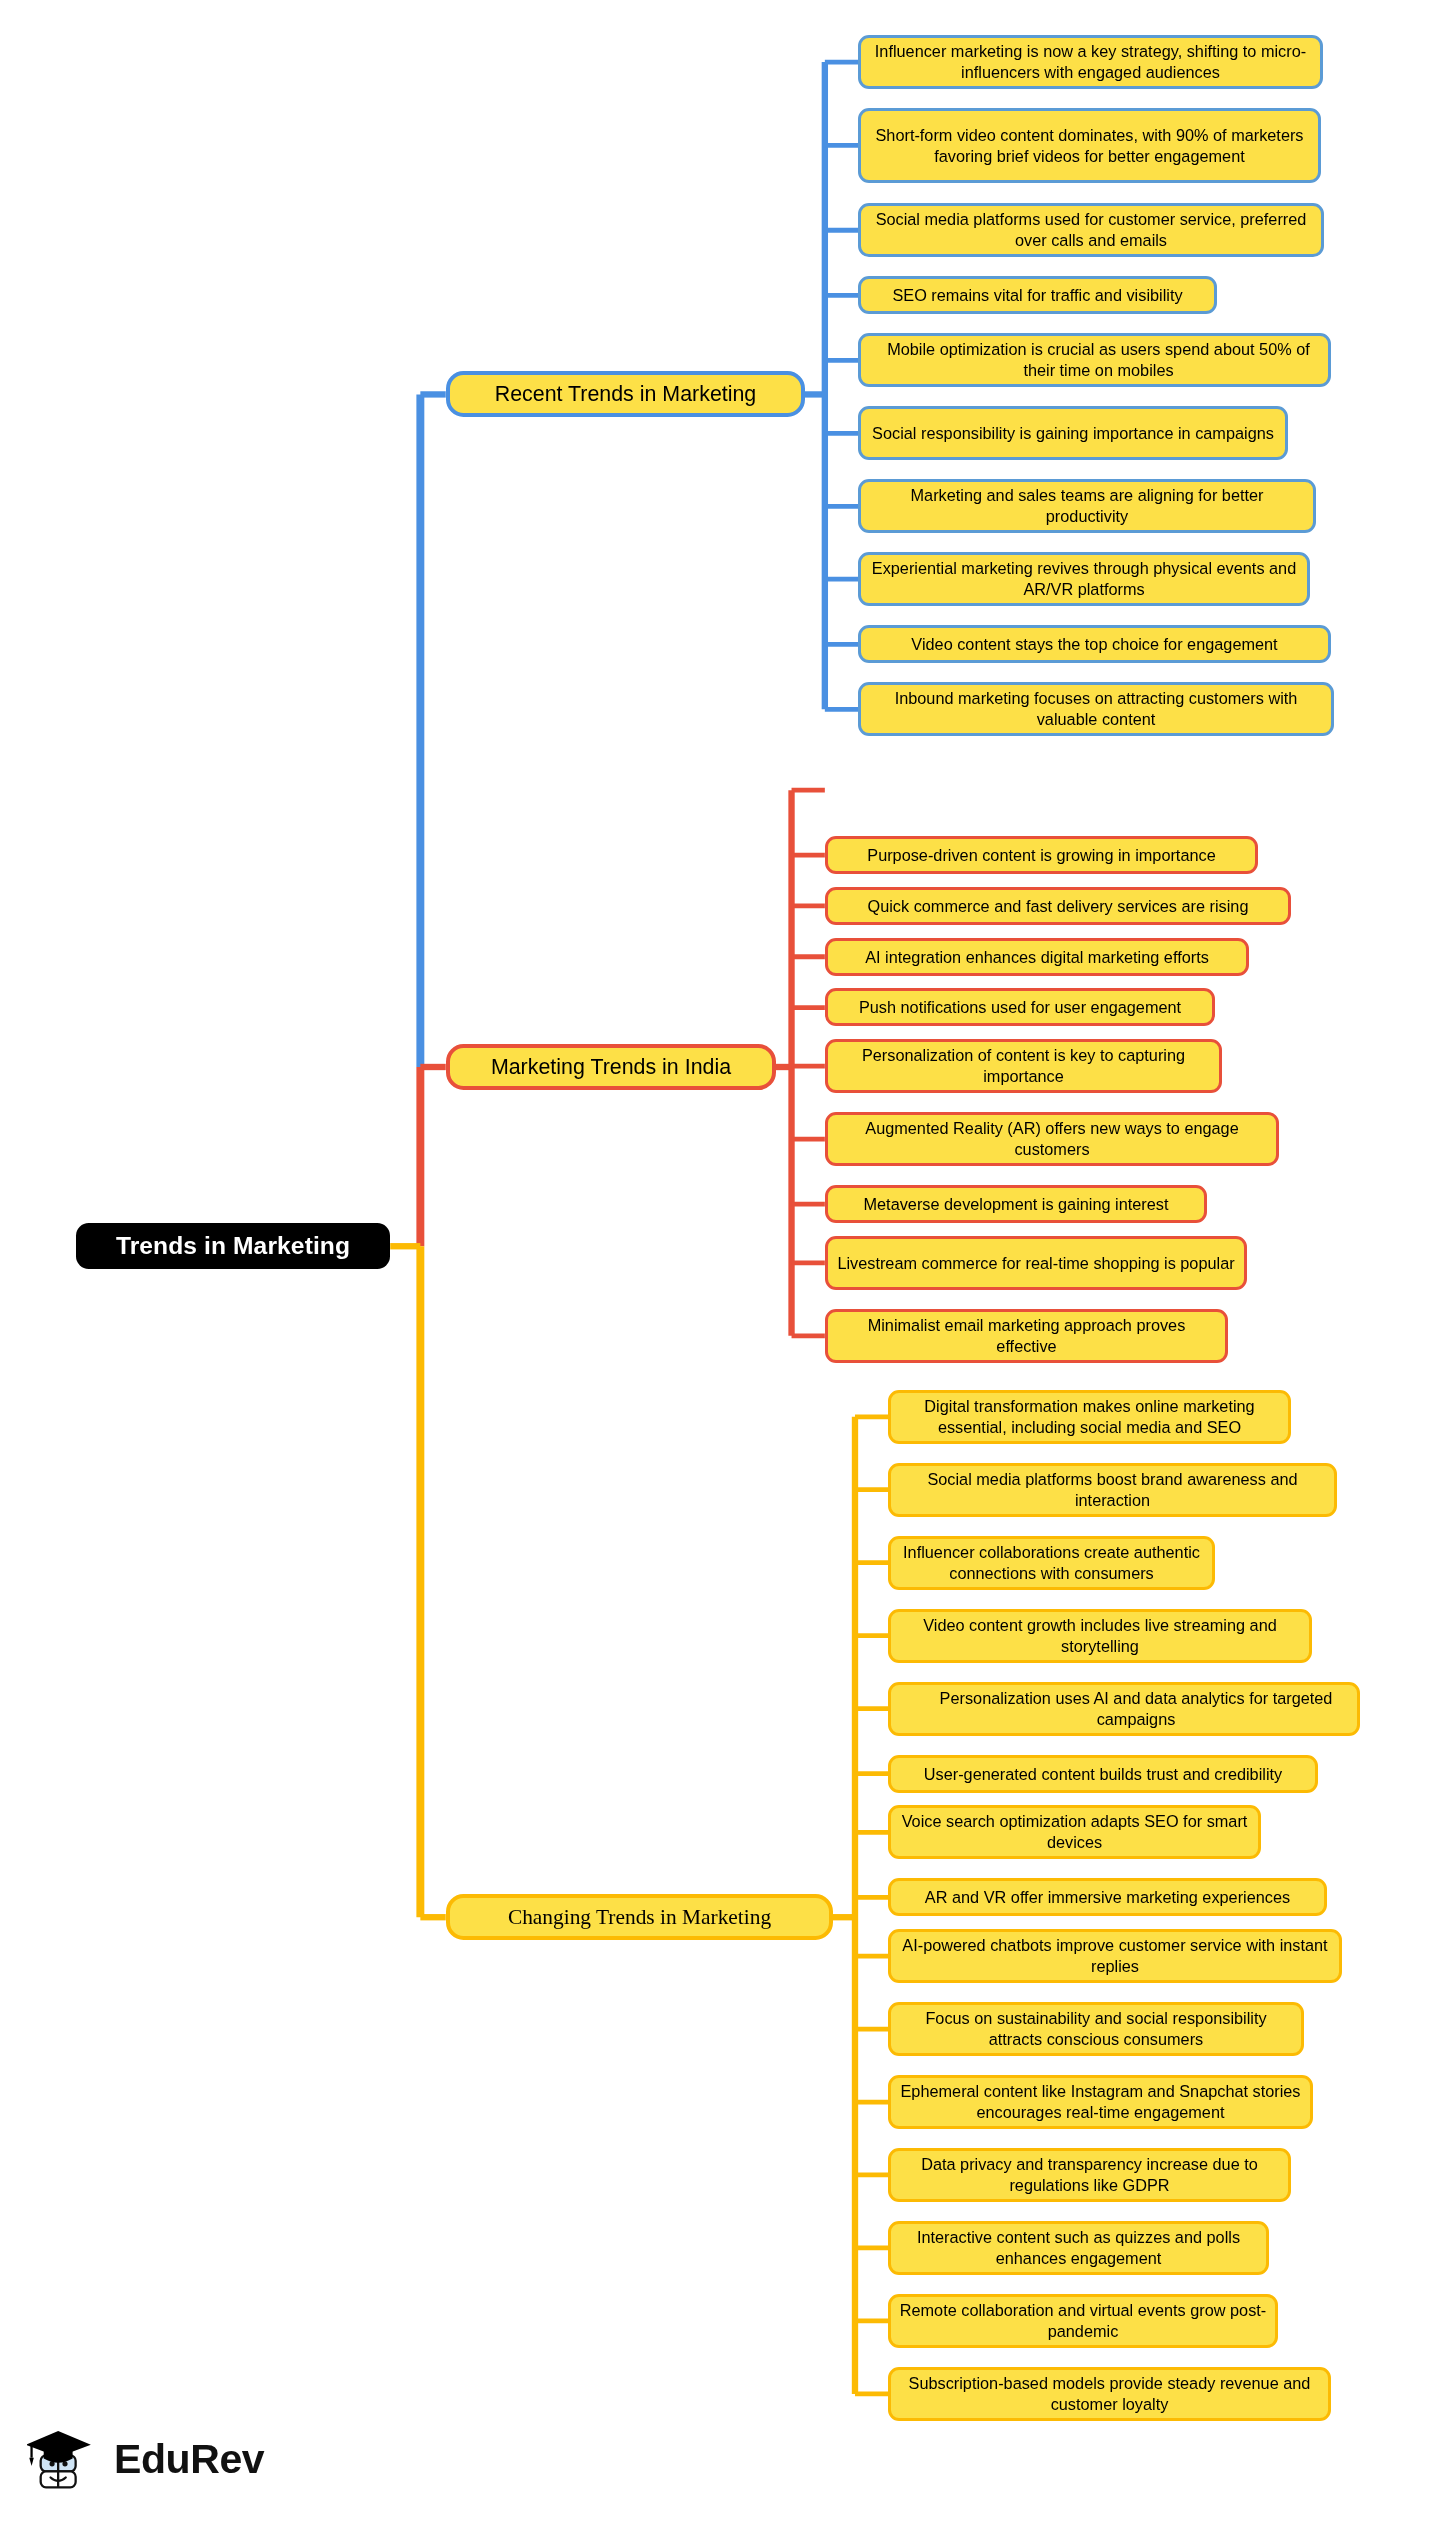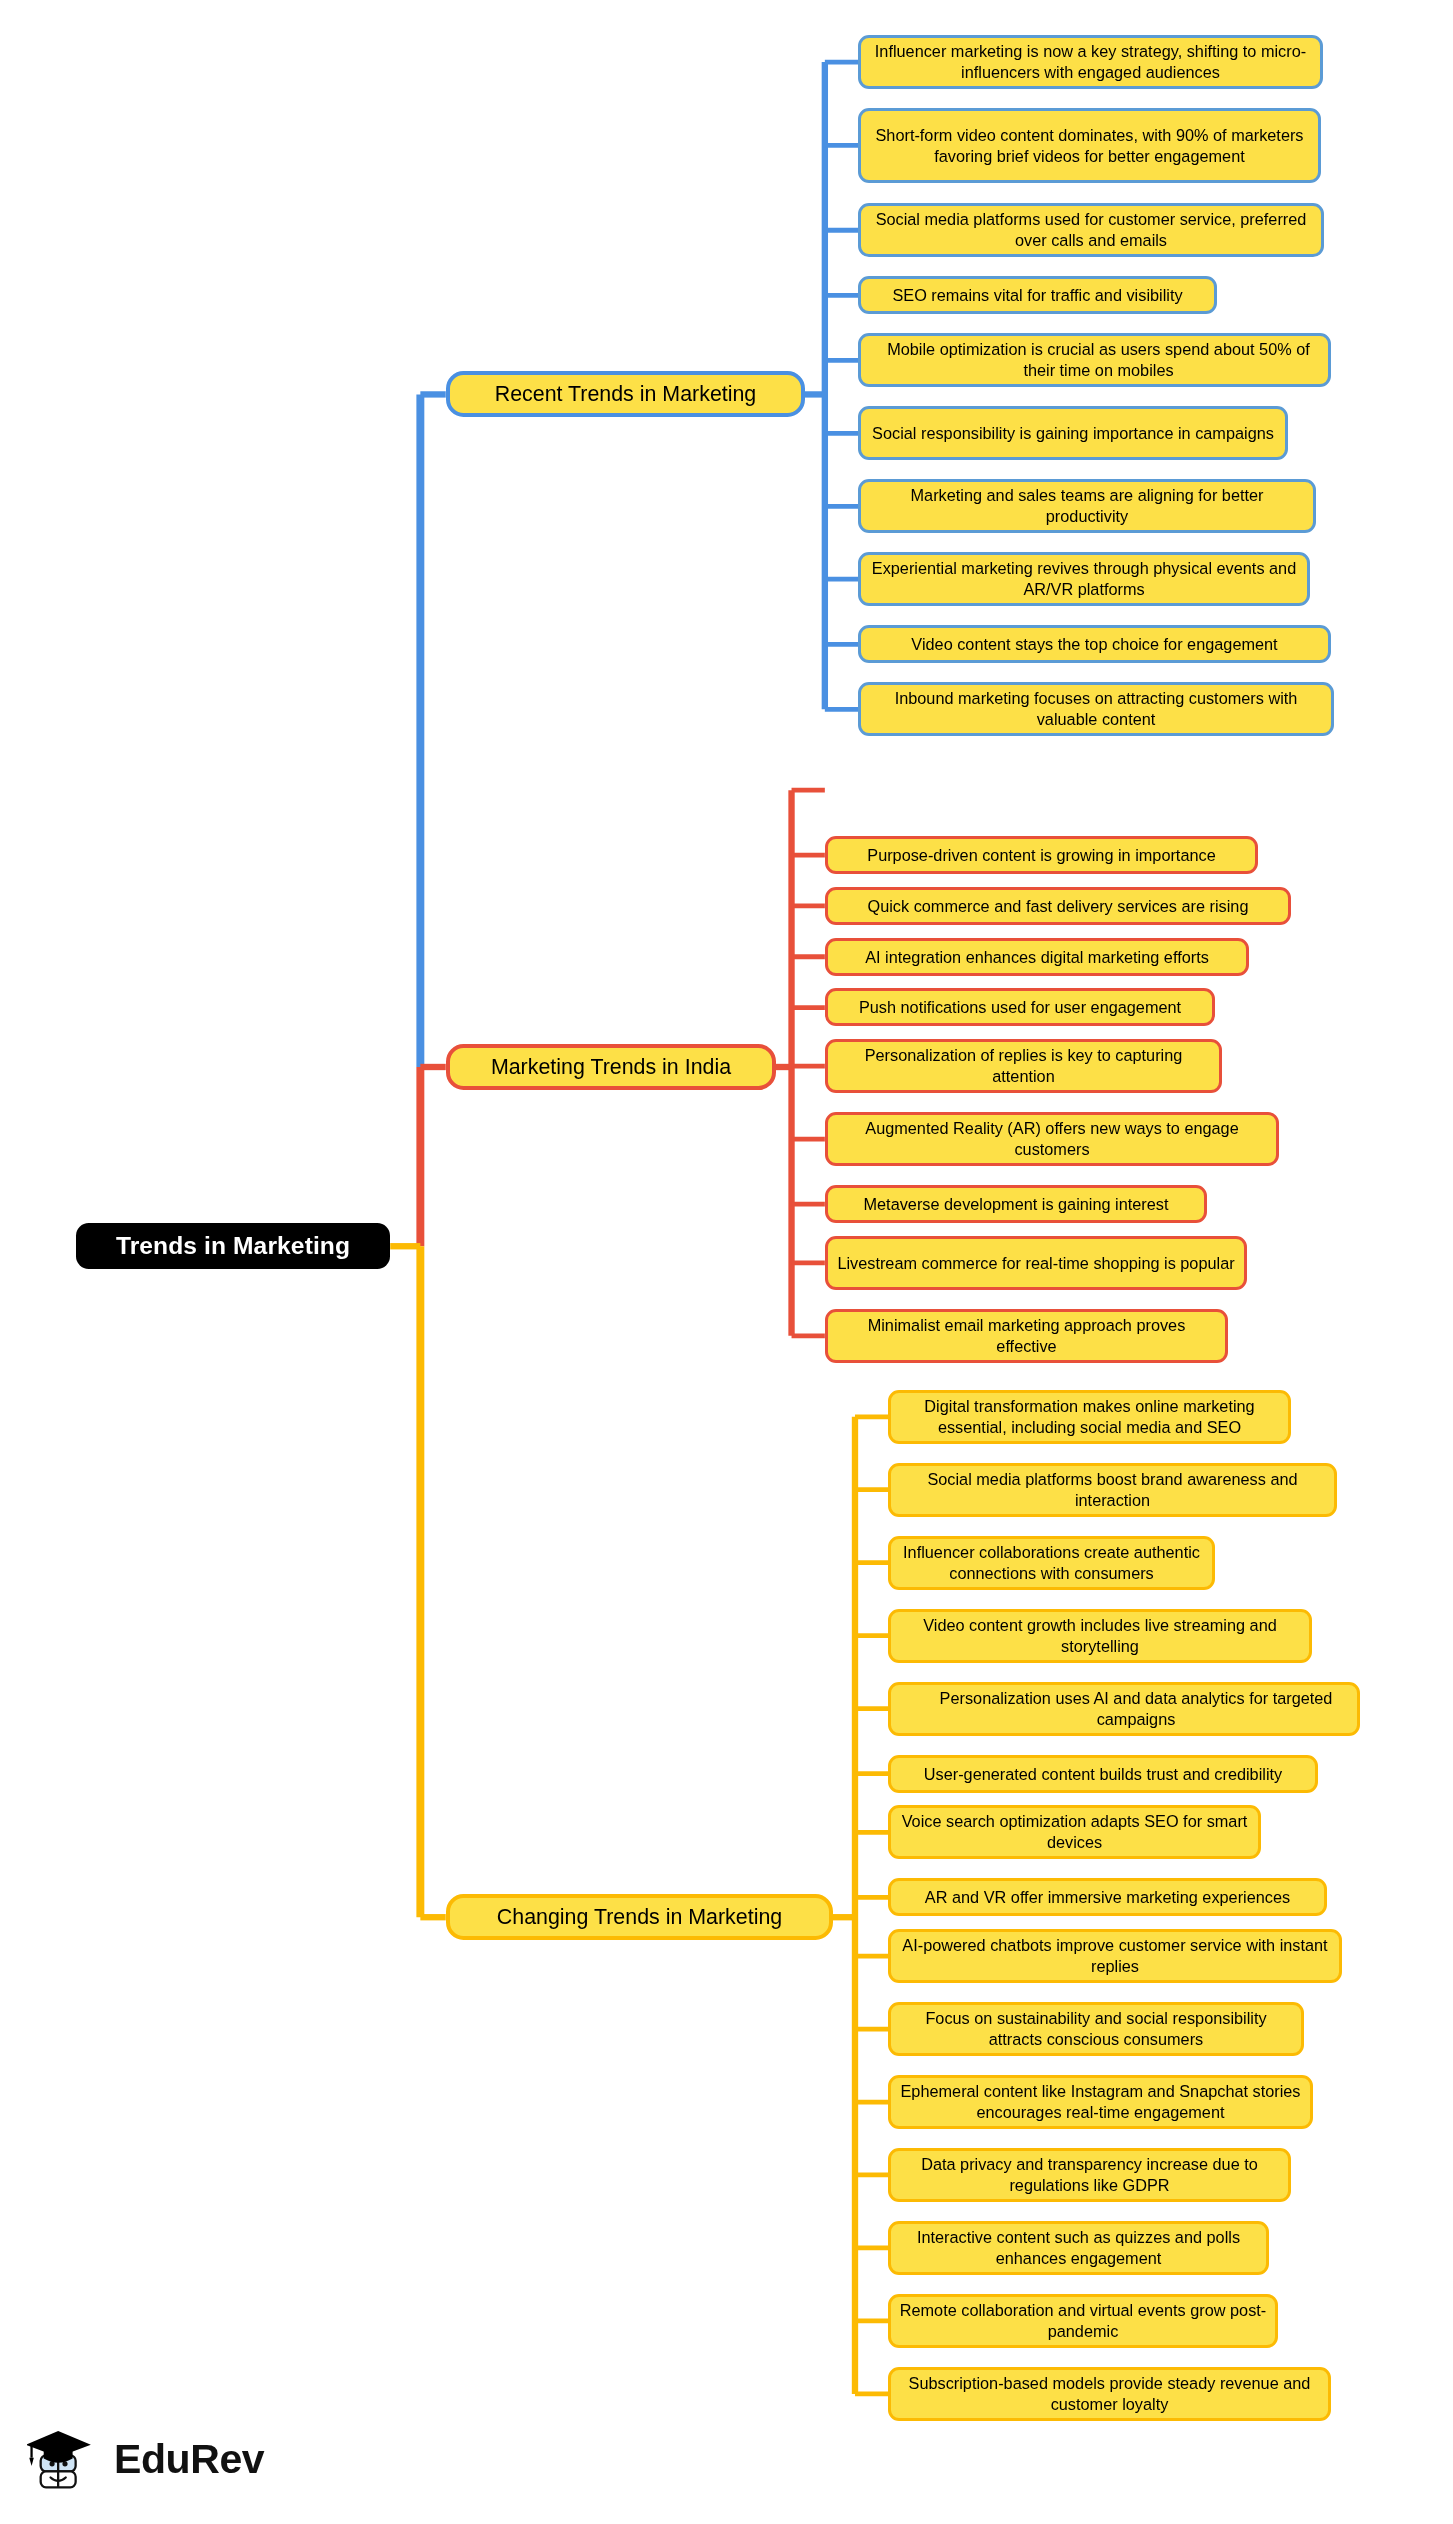--- a/index.html
+++ b/index.html
@@ -172,26 +172,26 @@
     <div class="node node-leaf leaf-blue" style="left: 858px; top: 406px; width: 430px; height: 54px;">Social responsibility is gaining importance in campaigns</div>
     <div class="node node-leaf leaf-blue" style="left: 858px; top: 479px; width: 458px; height: 54px;">Marketing and sales teams are aligning for better productivity</div>
     <div class="node node-leaf leaf-blue" style="left: 858px; top: 552px; width: 452px; height: 54px;">Experiential marketing revives through physical events and AR/VR platforms</div>
     <div class="node node-leaf leaf-blue" style="left: 858px; top: 625px; width: 473px; height: 38px;">Video content stays the top choice for engagement</div>
     <div class="node node-leaf leaf-blue" style="left: 858px; top: 682px; width: 476px; height: 54px;">Inbound marketing focuses on attracting customers with valuable content</div>
     <div class="node node-branch branch-red" style="left: 446px; top: 1044px; width: 330px; height: 46px;">Marketing Trends in India</div>
     <div class="node node-leaf leaf-red" style="left: 825px; top: 836px; width: 433px; height: 38px;">Purpose-driven content is growing in importance</div>
     <div class="node node-leaf leaf-red" style="left: 825px; top: 887px; width: 466px; height: 38px;">Quick commerce and fast delivery services are rising</div>
     <div class="node node-leaf leaf-red" style="left: 825px; top: 938px; width: 424px; height: 38px;">AI integration enhances digital marketing efforts</div>
     <div class="node node-leaf leaf-red" style="left: 825px; top: 988px; width: 390px; height: 38px;">Push notifications used for user engagement</div>
-    <div class="node node-leaf leaf-red" style="left: 825px; top: 1039px; width: 397px; height: 54px;">Personalization of replies is key to capturing attention</div>
+    <div class="node node-leaf leaf-red" style="left: 825px; top: 1039px; width: 397px; height: 54px;">Personalization of content is key to capturing importance</div>
     <div class="node node-leaf leaf-red" style="left: 825px; top: 1112px; width: 454px; height: 54px;">Augmented Reality (AR) offers new ways to engage customers</div>
     <div class="node node-leaf leaf-red" style="left: 825px; top: 1185px; width: 382px; height: 38px;">Metaverse development is gaining interest</div>
     <div class="node node-leaf leaf-red" style="left: 825px; top: 1236px; width: 422px; height: 54px;">Livestream commerce for real-time shopping is popular</div>
     <div class="node node-leaf leaf-red" style="left: 825px; top: 1309px; width: 403px; height: 54px;">Minimalist email marketing approach proves effective</div>
-    <div class="node node-branch branch-yellow" style="left: 446px; top: 1894px; width: 387px; height: 46px;">Changing Trends in Marketing</div>
+    <div class="node node-branch branch-yellow" style="left: 446px; top: 1894px; width: 387px; height: 46px; font-family: Liberation Serif, serif;">Changing Trends in Marketing</div>
     <div class="node node-leaf leaf-yellow" style="left: 888px; top: 1390px; width: 403px; height: 54px;">Digital transformation makes online marketing essential, including social media and SEO</div>
     <div class="node node-leaf leaf-yellow" style="left: 888px; top: 1463px; width: 449px; height: 54px;">Social media platforms boost brand awareness and interaction</div>
     <div class="node node-leaf leaf-yellow" style="left: 888px; top: 1536px; width: 327px; height: 54px;">Influencer collaborations create authentic connections with consumers</div>
     <div class="node node-leaf leaf-yellow" style="left: 888px; top: 1609px; width: 424px; height: 54px;">Video content growth includes live streaming and storytelling</div>
     <div class="node node-leaf leaf-yellow" style="left: 888px; top: 1682px; width: 472px; height: 54px; padding-left: 32px;">Personalization uses AI and data analytics for targeted campaigns</div>
     <div class="node node-leaf leaf-yellow" style="left: 888px; top: 1755px; width: 430px; height: 38px;">User-generated content builds trust and credibility</div>
     <div class="node node-leaf leaf-yellow" style="left: 888px; top: 1805px; width: 373px; height: 54px;">Voice search optimization adapts SEO for smart devices</div>
     <div class="node node-leaf leaf-yellow" style="left: 888px; top: 1878px; width: 439px; height: 38px;">AR and VR offer immersive marketing experiences</div>
     <div class="node node-leaf leaf-yellow" style="left: 888px; top: 1929px; width: 454px; height: 54px;">AI-powered chatbots improve customer service with instant replies</div>
     <div class="node node-leaf leaf-yellow" style="left: 888px; top: 2075px; width: 425px; height: 54px;">Ephemeral content like Instagram and Snapchat stories encourages real-time engagement</div>

